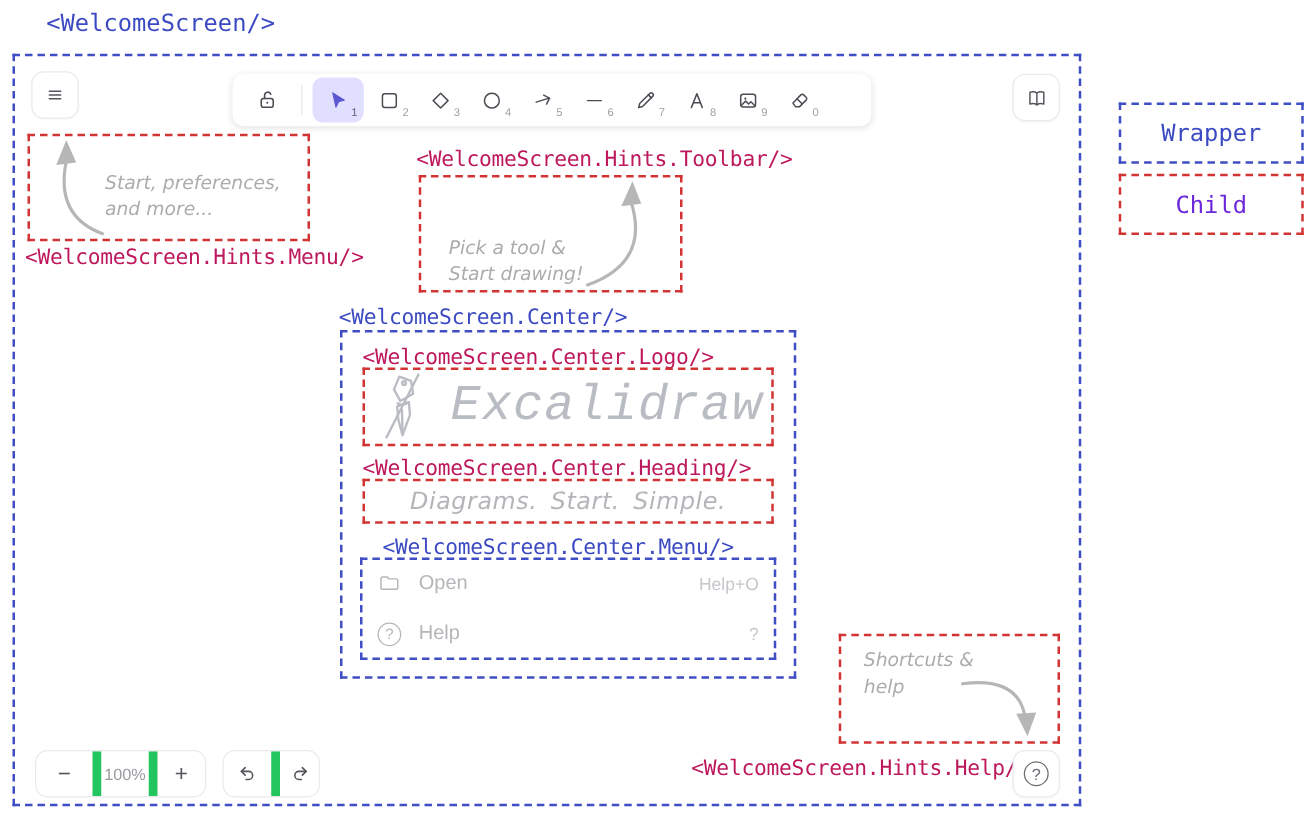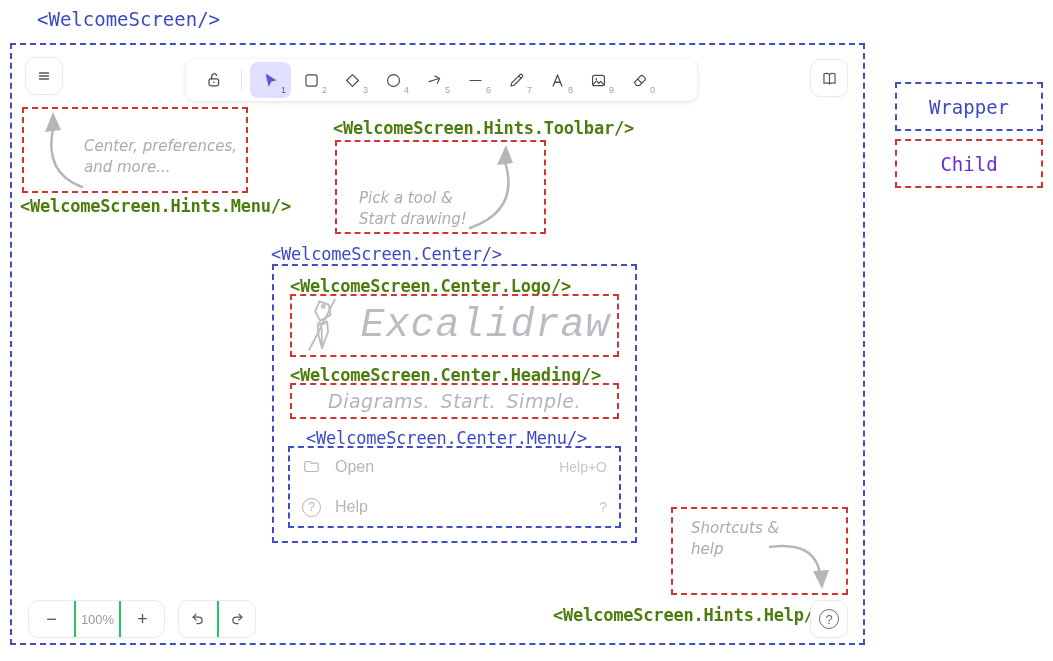--- a/index.html
+++ b/index.html
@@ -1,20 +1,20 @@
 <!DOCTYPE html>
 <html><head>
 <meta charset="utf-8">
 <style>
   html,body{margin:0;padding:0;background:#fff;}
   .stage{position:relative;width:1053px;height:661px;background:#fff;overflow:hidden;
          font-family:"DejaVu Sans Mono","Liberation Mono",monospace;}
   .tag{position:absolute;font-size:17px;white-space:nowrap;letter-spacing:-0.2px;}
   .tag.blue{color:#3b4ac2;}
-  .tag.red{color:#4d7c0f;font-weight:bold;}
+  .tag.red{color:#be185d;}
   .page-title{position:absolute;left:10px;top:8px;font-size:19px;color:#3b4ac2;white-space:nowrap;margin-left:27px;}
   .dashed{position:absolute;box-sizing:border-box;border:2px dashed #3f4ec4;}
   .dashed.red{border-color:#d23434;}
 
   .app-frame{position:absolute;left:10px;top:43px;width:855px;height:602px;}
 
   .btn{position:absolute;width:38px;height:38px;background:#fff;border:1px solid #e9e9ef;
        border-radius:10px;display:flex;align-items:center;justify-content:center;
        color:#55555d;cursor:pointer;padding:0;box-shadow:0 1px 2px rgba(0,0,0,.03);}
 
@@ -50,21 +50,21 @@
   .menu-row .mr-label{margin-left:14px;}
   .menu-row .shortcut{margin-left:auto;font-size:14px;color:#c6c7cc;}
   .qmark{width:19px;height:19px;border:1.5px solid currentColor;border-radius:50%;box-sizing:border-box;
          display:flex;align-items:center;justify-content:center;font-size:12px;flex:none;
          font-family:"Liberation Sans",sans-serif;}
 
   .footer-group{position:absolute;display:flex;background:#fff;border:1px solid #e9e9ef;
                 border-radius:10px;box-sizing:border-box;height:38px;overflow:hidden;}
   .seg{display:flex;align-items:center;justify-content:center;color:#55555d;background:transparent;
        border:none;cursor:pointer;font-family:"Liberation Sans",sans-serif;font-size:18px;padding:0;}
-  .seg + .seg{border-left:2px solid #22c55e;}
+  .seg + .seg{border-left:7px solid #22c55e;}
   .zoom-val{font-size:13px;color:#9a9aa0;}
 
   .legend-box{position:absolute;display:flex;align-items:center;justify-content:center;
               box-sizing:border-box;border:2px dashed #3f4ec4;font-size:19px;color:#3b4ac2;}
   .legend-box.red{border-color:#d23434;color:#6d28d9;}
 </style>
 </head>
 <body>
 
 <div class="stage">
@@ -181,21 +181,21 @@
         </g>
       </svg>
     </button>
 
     <div class="dashed red" style="left:10px;top:62px;width:226px;height:86px;">
       <svg style="position:absolute;left:6px;top:2px;" width="66" height="80" viewBox="0 0 66 80">
         <path class="sketch" d="M52 76 Q14 62 23 18"></path>
         <polygon class="sketch-head" points="15,21 31,19 23,1"></polygon>
       </svg>
       <div class="hand" style="position:absolute;left:60px;top:27px;">
-        <div>Center, preferences,</div>
+        <div>Start, preferences,</div>
         <div>and more...</div>
       </div>
     </div>
     <div class="tag red" style="left:8px;top:151px;">&lt;WelcomeScreen.Hints.Menu/&gt;</div>
 
     <div class="tag red" style="left:321px;top:73px;">&lt;WelcomeScreen.Hints.Toolbar/&gt;</div>
     <div class="dashed red" style="left:323px;top:95px;width:211px;height:94px;">
       <div class="hand" style="position:absolute;left:22px;top:46px;">
         <div>Pick a tool &amp;</div>
         <div>Start drawing!</div>

